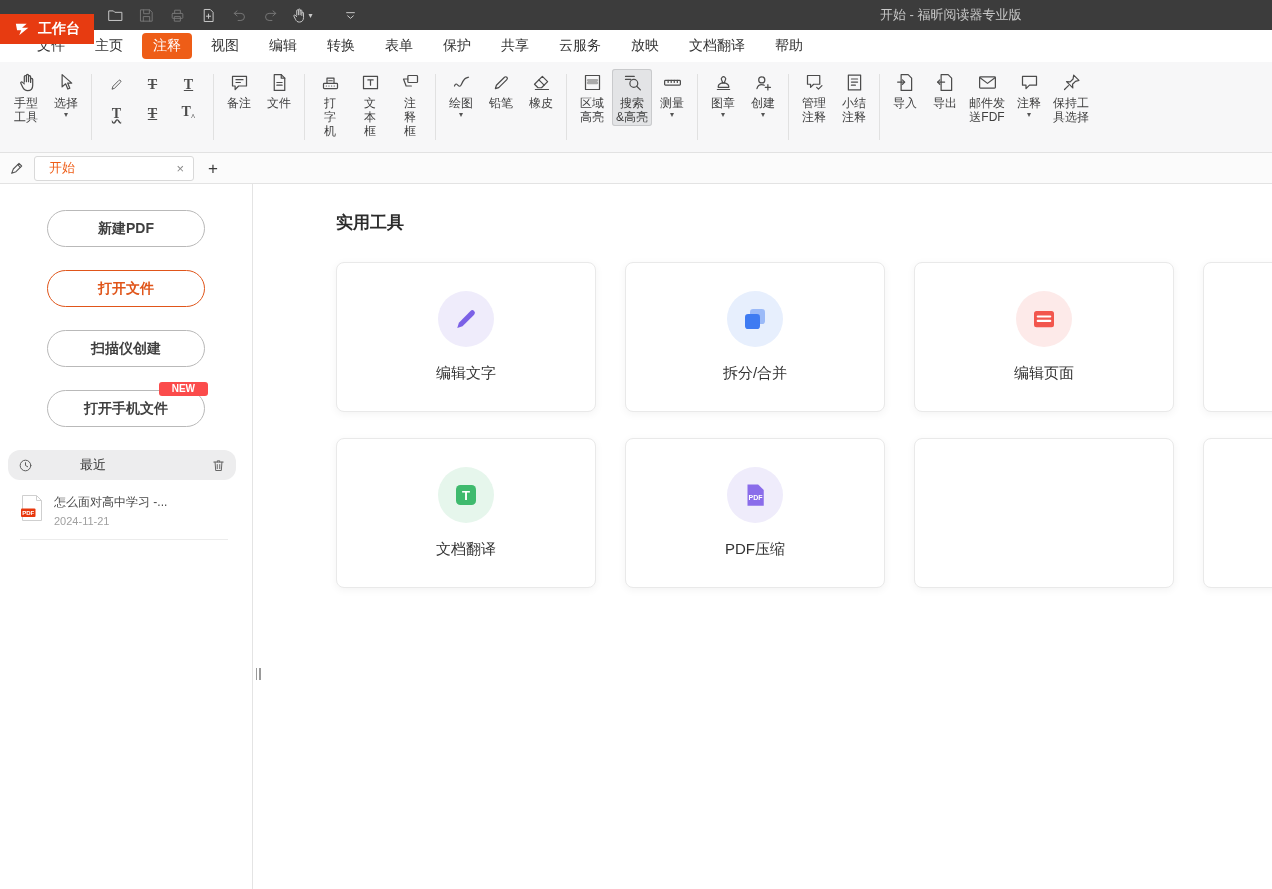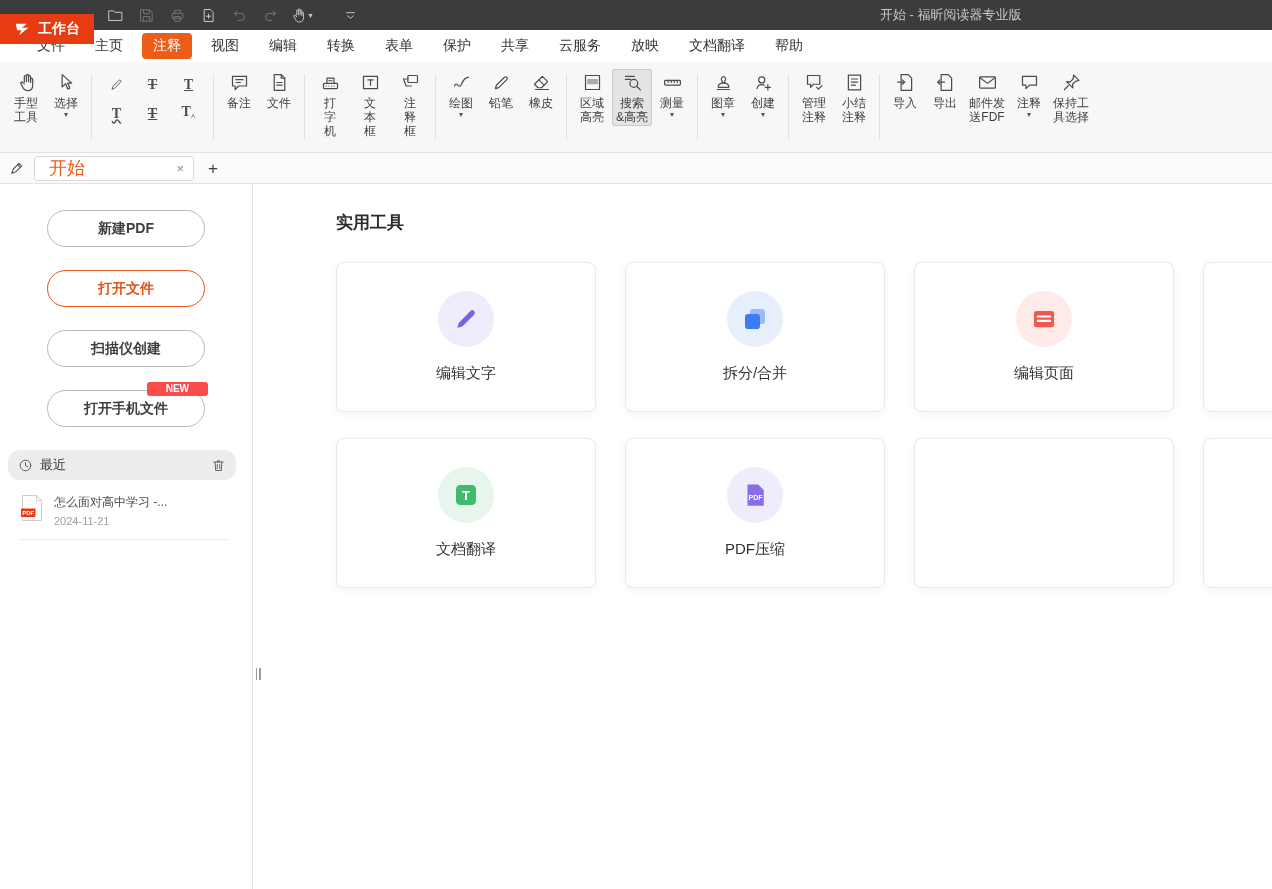--- a/index.html
+++ b/index.html
@@ -37,31 +37,31 @@
   .sg-btn { display:flex; align-items:center; justify-content:center; color:#4c4c4c; cursor:default; }
   .sg-btn svg { width:15px; height:15px; }
   .tglyph { font-family:"Liberation Serif","DejaVu Serif",serif; font-size:14px; font-weight:bold; color:#4c4c4c; line-height:1; }
   .tglyph .caret { font-size:8px; vertical-align:sub; }
 
   
   .tabbar { height:31px; background:#fbfbfb; border-bottom:1px solid #e3e3e3; display:flex; align-items:center; padding-left:4px; }
   .tab-home { width:26px; height:26px; display:flex; align-items:center; justify-content:center; color:#555; }
   .tab-home svg { width:16px; height:16px; }
   .tab { width:160px; height:25px; margin-left:4px; background:#fff; border:1px solid #d9d9d9; border-radius:3px; display:flex; align-items:center; padding:0 9px 0 14px; }
-  .tab-label { flex:1; font-size:18px; color:#ee5d17; }
+  .tab-label { flex:1; font-size:13px; color:#ee5d17; }
   .tab-close { font-size:13px; color:#8a8a8a; }
   .new-tab { margin-left:14px; font-size:17px; color:#3b3b3b; line-height:17px; }
 
   
   .content { display:flex; height:705px; position:relative; }
   .sidebar { width:253px; border-right:1px solid #e4e4e4; padding-top:26px; background:#fff; flex:none; }
   .action-btn { position:relative; width:158px; height:37px; margin:0 auto 23px; background:#fff; border:1px solid #b9b9b9; border-radius:19px; display:flex; align-items:center; justify-content:center; font-size:14px; font-weight:bold; color:#3f3f3f; cursor:default; }
   .action-btn.primary { border:1.5px solid #e0551a; color:#e0551a; }
-  .badge { position:absolute; top:-9px; right:-4px; background:#fb4b4b; color:#fff; font-size:10px; font-weight:bold; padding:2px 19px; border-radius:3px; line-height:10px; }
-  .recent-header { height:30px; margin:22px 16px 0 8px; background:#ededee; border-radius:12px; display:flex; align-items:center; padding:0 10px 0 10px; }
+  .badge { position:absolute; top:-9px; right:-4px; background:#fb4b4b; color:#fff; font-size:10px; font-weight:bold; padding:2px 13px; border-radius:3px; line-height:10px; }
+  .recent-header { height:30px; margin:22px 16px 0 8px; background:#ededee; border-radius:12px; display:flex; align-items:center; padding:0 10px 0 10px;gap:40px; }
   .recent-header svg { width:15px; height:15px; color:#5d5d5d; }
   .recent-title { font-size:13px; color:#333; margin-left:7px; }
   .trash-btn { margin-left:auto; display:flex; }
   .recent-item { display:flex; gap:10px; padding:14px 20px 12px 20px; align-items:flex-start; }
   .rt { display:flex; flex-direction:column; min-width:0; }
   .rt-title { font-size:12px; color:#4a4a4a; white-space:nowrap; overflow:hidden; text-overflow:ellipsis; max-width:160px; }
   .rt-date { font-size:11px; color:#a0a0a0; margin-top:4px; }
   .recent-divider { height:1px; background:#ececec; margin:0 24px 0 20px; }
 
   .main { flex:1; padding:27px 0 0 83px; overflow:hidden; background:#fff; }

